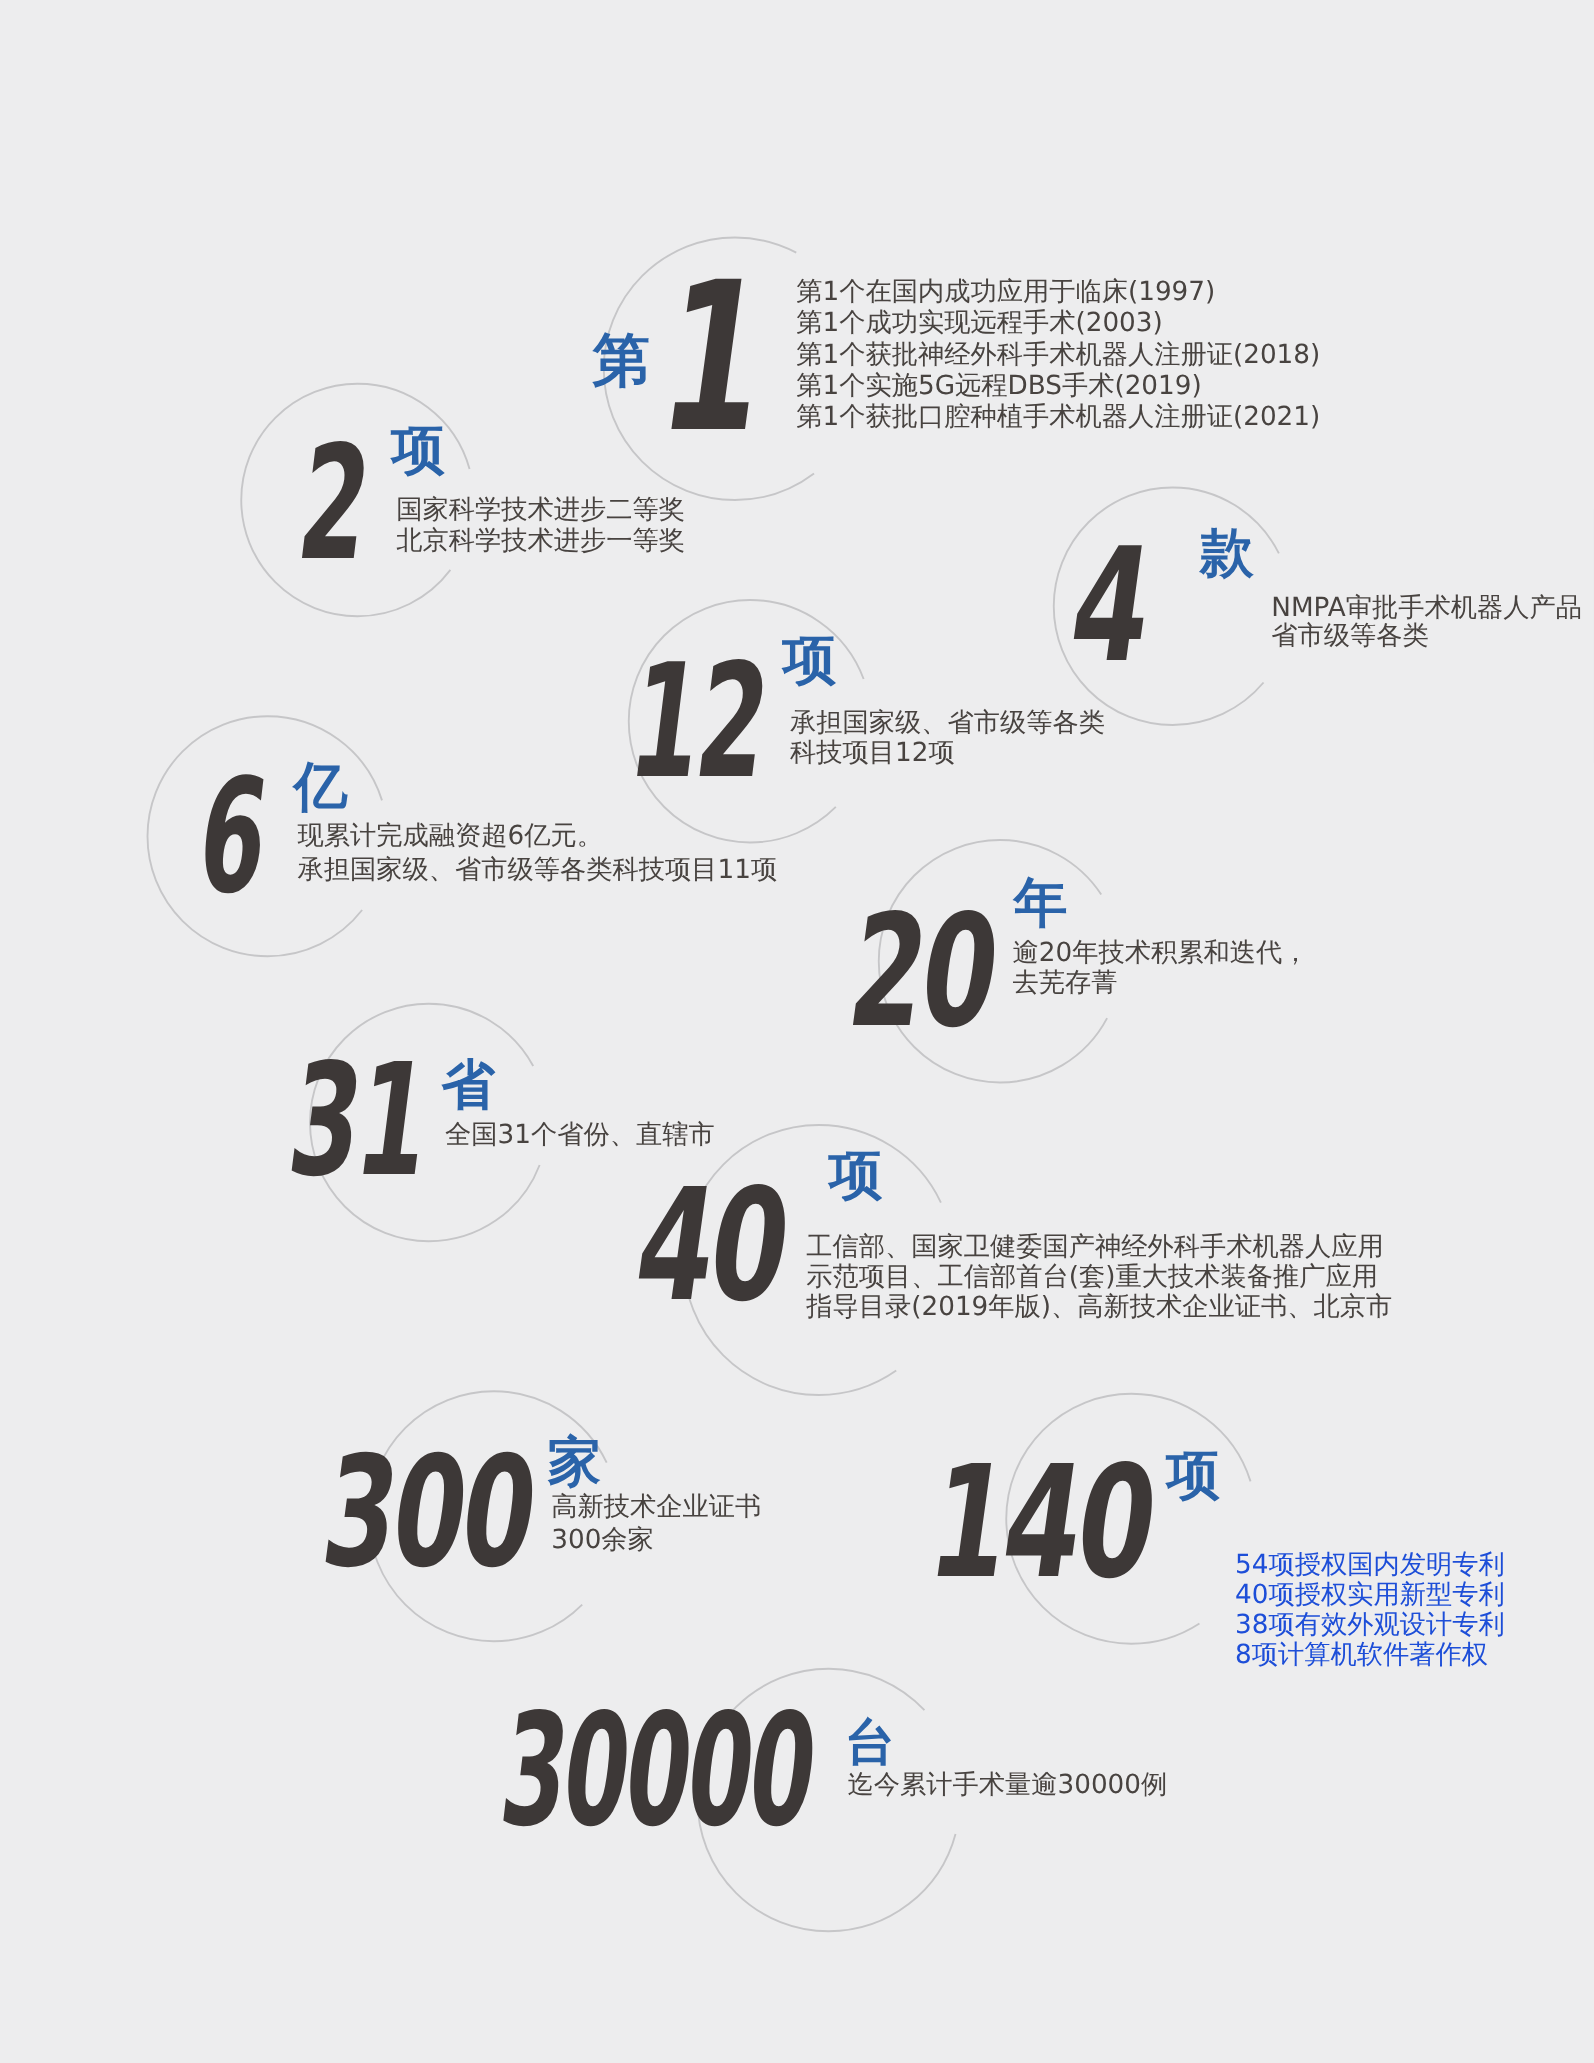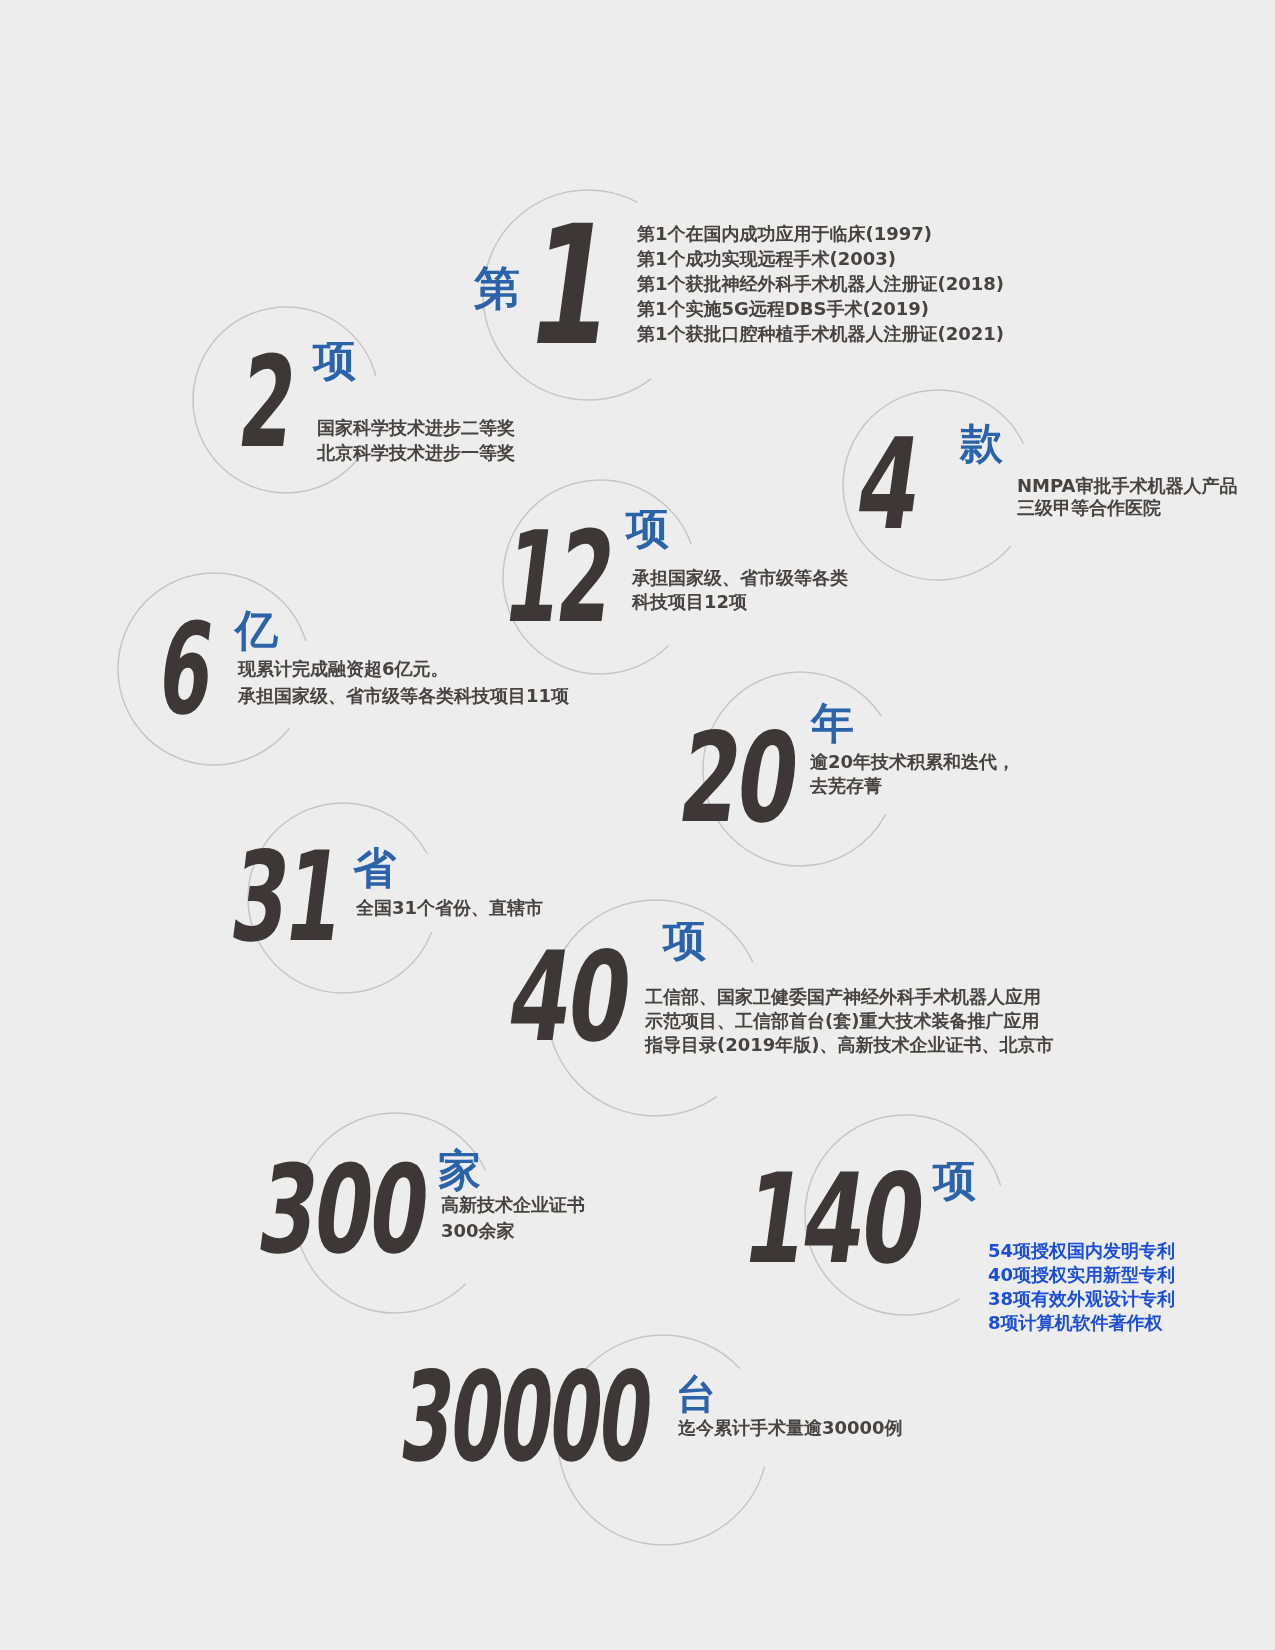--- a/index.html
+++ b/index.html
@@ -36,22 +36,22 @@
     position:absolute;
     display:inline-block;
     color:#2a63a9;
     font-weight:bold;
     line-height:1;
     white-space:nowrap;
   }
   .desc{
     position:absolute;
     color:#484340;
-    font-size:18px;
-    font-weight:700;
+    font-size:21px;
+    font-weight:400;
     white-space:nowrap;
   }
   .desc-line{display:block;}
 </style>
 </head>
 <body>
 
 <div id="canvas" style="background: rgb(237, 237, 238);">
 
     <div class="stat">
@@ -70,36 +70,36 @@
       </div>
     </div>
 
     <div class="stat">
       <svg class="ring" xmlns="http://www.w3.org/2000/svg" width="190" height="190" style="left: 191px; top: 305px;">
         <circle cx="95" cy="95" r="93" pathLength="360" stroke-dasharray="308 52" stroke-dashoffset="323" stroke="#c6c6c8"></circle>
       </svg>
 
       <span class="num" style="left: 233px; top: 340px; font-size: 126px; transform: scaleX(0.62) skewX(-11deg); color: rgb(61, 56, 55);">2</span>
       <span class="unit" style="left: 313px; top: 339px; font-size: 43px; color: rgb(42, 99, 169);">项</span>
-      <div class="desc" style="left: 317px; top: 395px; line-height: 25px; color: rgb(72, 67, 64); margin-top: 20px;">
+      <div class="desc" style="left: 317px; top: 395px; line-height: 25px; color: rgb(72, 67, 64);">
         <span class="desc-line">国家科学技术进步二等奖</span>
         <span class="desc-line">北京科学技术进步一等奖</span>
       </div>
     </div>
 
     <div class="stat">
       <svg class="ring" xmlns="http://www.w3.org/2000/svg" width="194" height="194" style="left: 841px; top: 388px;">
         <circle cx="97" cy="97" r="95" pathLength="360" stroke-dasharray="294 66" stroke-dashoffset="320" stroke="#c6c6c8"></circle>
       </svg>
 
       <span class="num" style="left: 850px; top: 422px; font-size: 126px; transform: scaleX(0.7) skewX(-11deg); color: rgb(61, 56, 55);">4</span>
       <span class="unit" style="left: 960px; top: 422px; font-size: 43px; color: rgb(42, 99, 169);">款</span>
       <div class="desc" style="left: 1017px; top: 475px; line-height: 22px; color: rgb(72, 67, 64);">
         <span class="desc-line">NMPA审批手术机器人产品</span>
-        <span class="desc-line">三级甲等合作医院</span>
+        <span class="desc-line">省市级等各类</span>
       </div>
     </div>
 
     <div class="stat">
       <svg class="ring" xmlns="http://www.w3.org/2000/svg" width="198" height="198" style="left: 501px; top: 478px;">
         <circle cx="99" cy="99" r="97" pathLength="360" stroke-dasharray="295 65" stroke-dashoffset="315" stroke="#c6c6c8"></circle>
       </svg>
 
       <span class="num" style="left: 498px; top: 515px; font-size: 126px; transform: scaleX(0.63) skewX(-11deg); color: rgb(61, 56, 55);">12</span>
       <span class="unit" style="left: 626px; top: 507px; font-size: 43px; color: rgb(42, 99, 169);">项</span>

